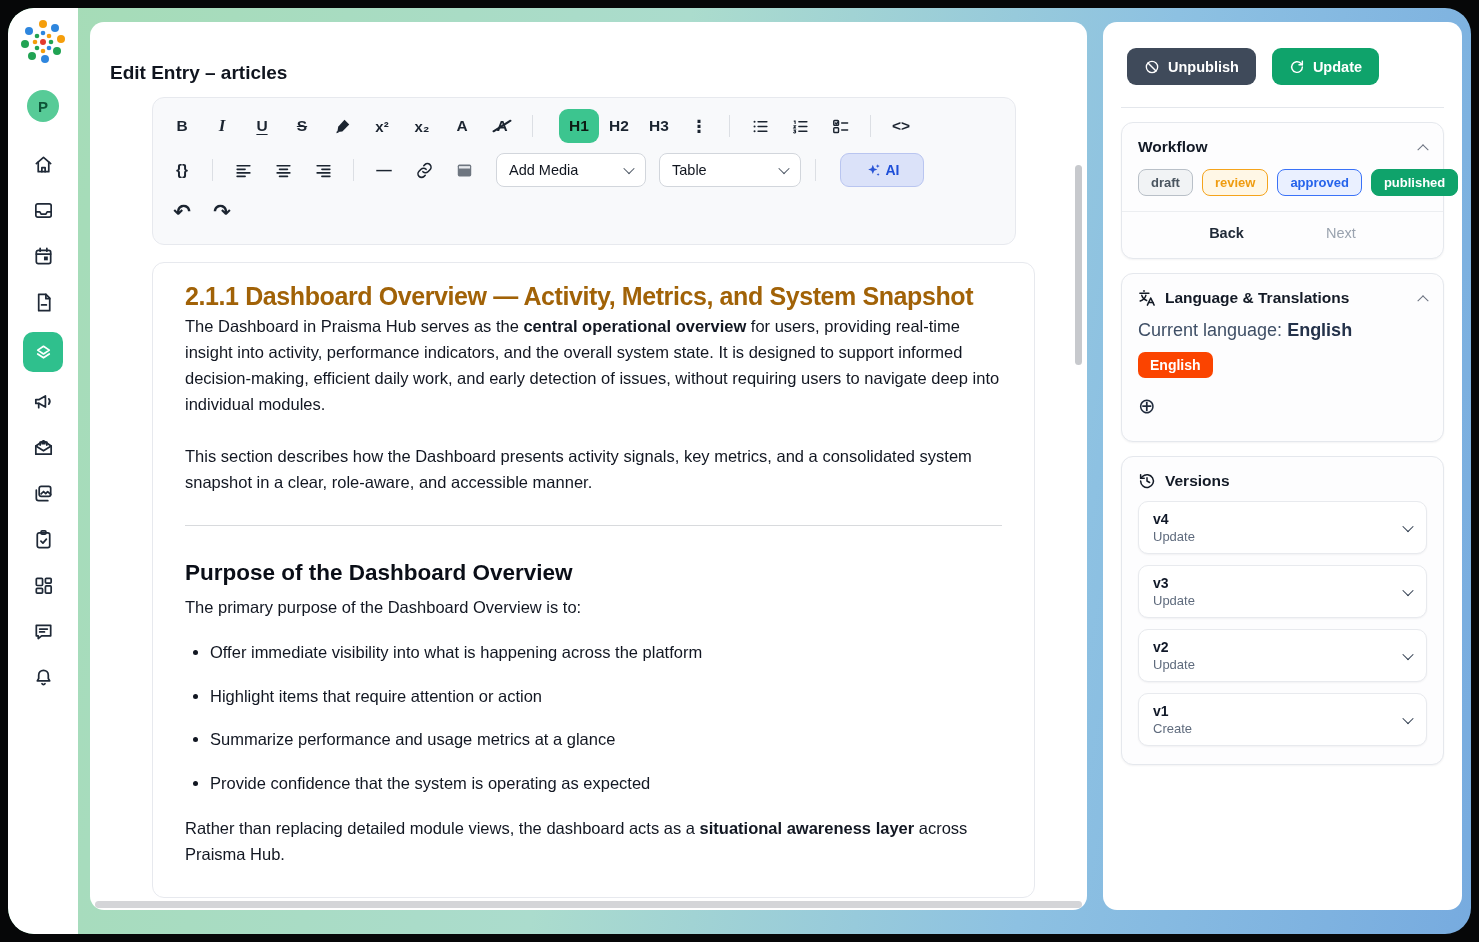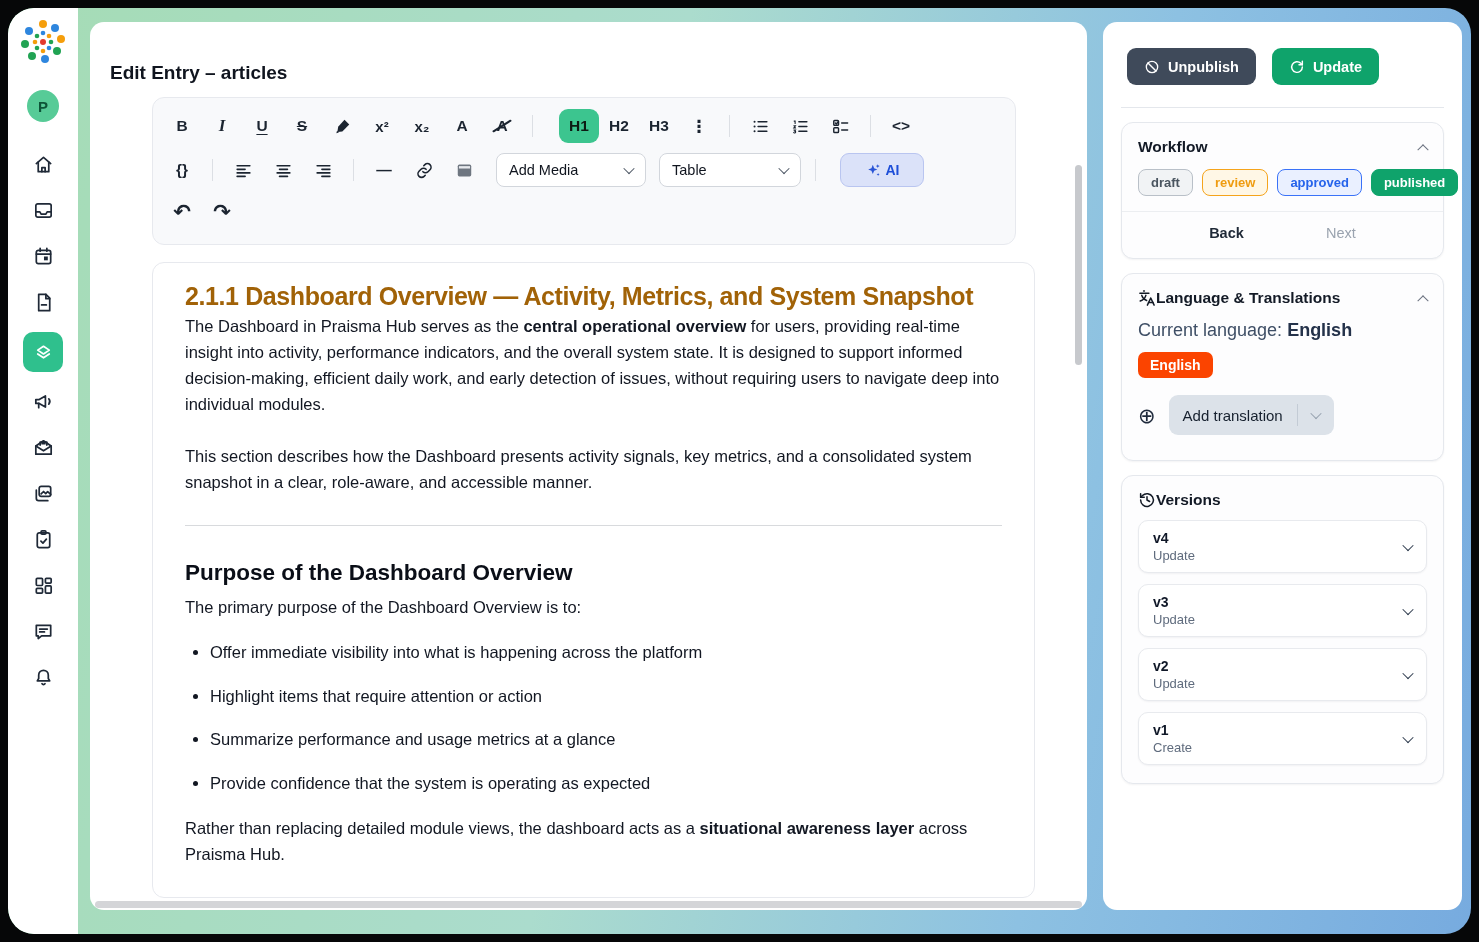--- a/index.html
+++ b/index.html
@@ -75,21 +75,21 @@
   .btn { height:37px; display:flex; align-items:center; justify-content:center; gap:8px;
     border:none; border-radius:9px; padding:0 17px; font-size:14.5px; font-weight:700; color:#fff; cursor:pointer;
     font-family:inherit; }
   .btn svg { width:16px; height:16px; }
   .btn-unpublish { background:#3f4a5a; }
   .btn-update { background:#0fa36b; }
   .panel-divider { height:1px; background:#e4e7ec; margin:22px 0 14px; }
 
   .card { border:1px solid #e5e8ed; border-radius:12px; background:#fdfdfe;
     box-shadow:0 1px 2px rgba(16,24,40,.05); padding:15px 16px; margin-top:14px; }
-  .card-head { display:flex; align-items:center; }
+  .card-head { display:flex; align-items:center; gap:9px; }
   .card-title { font-size:15.5px; font-weight:700; color:#131a26; }
   .card-head .spacer { flex:1; }
   .card-head .chev { border-color:#6b7280; }
   .card-head svg { width:18px; height:18px; color:#131a26; }
 
   .stages { display:flex; gap:9px; margin-top:13px; }
   .stage { font-size:13px; font-weight:700; padding:5px 12px; border-radius:8px; white-space:nowrap; }
   .st-draft { background:#f1f3f5; border:1.5px solid #b9c0c8; color:#4a5560; }
   .st-review { background:#fff7e6; border:1.5px solid #f5a41c; color:#ef9c11; }
   .st-approved { background:#eaf0ff; border:1.5px solid #3a72f8; color:#2563eb; }
@@ -418,27 +418,20 @@
         <span class="card-title">Language &amp; Translations</span>
         <span class="spacer"></span>
         <span class="chev up"></span>
       </div>
       <div class="cur-lang">
         <span>Current language:</span> <b>English</b>
       </div>
       <span class="lang-badge">English</span>
       <div class="add-row">
         <span class="plus-ic">⊕</span>
-        <div class="add-btn">
-          <span class="lbl">Add translation</span>
-          <span class="dv"></span>
-          <span class="cap">
-              <span class="chev"></span>
-            </span>
-        </div>
       </div>
     </div>
 
     <div class="card" style="padding-bottom:18px;">
       <div class="card-head">
         <svg viewBox="0 0 24 24" fill="none" stroke="currentColor" stroke-width="2" stroke-linecap="round" stroke-linejoin="round">
             <path d="M3.5 12a8.5 8.5 0 1 0 2.5-6L3.5 8.3"></path>
             <path d="M3.5 3.5v4.8h4.8"></path>
             <path d="M12 7.5V12l3.5 2"></path>
           </svg>

